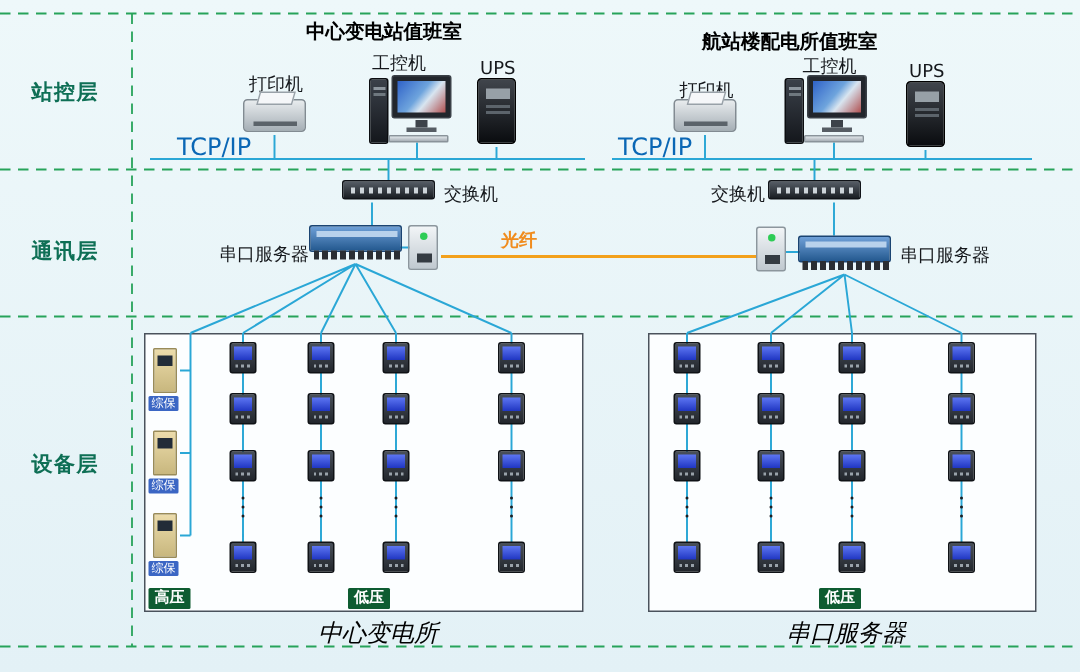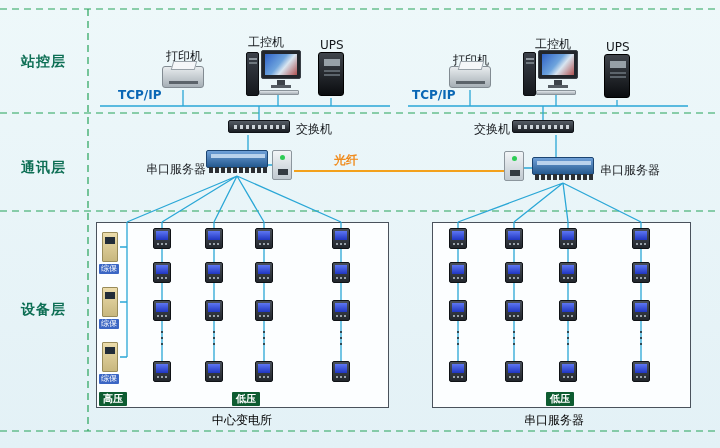--- a/index.html
+++ b/index.html
@@ -3,23 +3,23 @@
 <meta charset="utf-8">
 <style>
   html,body{margin:0;padding:0;background:#fff;}
   .stage{position:relative;width:720px;height:448px;background:linear-gradient(#eef8fa,#e3f1f6);overflow:hidden;font-family:"DejaVu Sans","Liberation Sans",sans-serif;}
   .stage *{box-sizing:border-box;}
   .lines{position:absolute;left:0;top:0;z-index:2;display:block;pointer-events:none;}
   .vbox{position:absolute;background:#fcfeff;border:1px solid #4a525c;z-index:1;}
   .layer{position:absolute;font-size:14px;font-weight:bold;color:#0e6f55;letter-spacing:1px;z-index:3;white-space:nowrap;}
   .title{position:absolute;font-size:13px;font-weight:bold;color:#000;z-index:3;white-space:nowrap;}
   .lbl{position:absolute;font-size:12px;color:#15181c;z-index:3;white-space:nowrap;}
-  .tcpip{position:absolute;font-size:12px;font-weight:bold;color:#0a67b5;z-index:3;white-space:nowrap;}
+  .tcpip{position:absolute;font-size:16px;font-weight:normal;color:#0a67b5;z-index:3;white-space:nowrap;}
   .fiber-lbl{position:absolute;font-size:12px;font-weight:bold;color:#f08c1e;z-index:3;white-space:nowrap;}
-  .caption{position:absolute;font-size:12px;color:#000;z-index:3;white-space:nowrap;}
+  .caption{position:absolute;font-size:16px;color:#000;z-index:3;white-space:nowrap;font-style:italic;}
   .vbadge{position:absolute;background:#0e5c31;color:#fff;font-size:10px;font-weight:bold;line-height:14px;padding:0 4px;z-index:3;white-space:nowrap;border-radius:1px;}
   .printer{position:absolute;width:42px;height:22px;background:linear-gradient(#e8ecee,#a6afb6);border:1px solid #828b92;border-radius:3px;z-index:3;}
   .printer::before{content:"";position:absolute;left:9px;top:-6px;width:22px;height:7px;background:#f5f7f9;border:1px solid #98a1a8;transform:skewX(-16deg);}
   .printer::after{content:"";position:absolute;left:6px;bottom:3px;width:29px;height:3px;background:#5b636a;}
   .tower{position:absolute;width:13px;height:44px;background:linear-gradient(#3b414a,#14171c);border:1px solid #0b0d10;border-radius:2px;z-index:3;}
   .tower::before{content:"";position:absolute;left:2px;top:5px;width:8px;height:2px;background:#8d969e;box-shadow:0 4px 0 #6f787f;}
   .monitor{position:absolute;width:40px;height:29px;background:#22262c;border:1px solid #3a4047;border-radius:2px;padding:3px;z-index:3;}
   .screen{display:block;width:100%;height:100%;background:linear-gradient(130deg,#2f62c8 0%,#6ea4dd 45%,#d8e5f0 62%,#b05050 100%);}
   .stand{position:absolute;width:8px;height:5px;background:#3d434a;z-index:3;}
   .mbase{position:absolute;width:20px;height:3px;background:#565d64;z-index:3;}
@@ -62,20 +62,22 @@
       M408 106 H688 M470 90 V106 M556 95 V106 M617 100 V106 M543 106 V120 M556 135 V157 M524 168 H534
       M563 183 L458 222 M563 183 L514 222 M563 183 L568 222 M563 183 L641 222
       M458 222 V372 M514 222 V372 M568 222 V372 M641 222 V372" stroke="#2aa7d6" stroke-width="1.3" fill="none"></path>
     <path d="M294 171 H504" stroke="#f3a11c" stroke-width="2" fill="none"></path>
   </svg>
 
   <div class="layer" style="left:21px;top:53px">站控层</div>
   <div class="layer" style="left:21px;top:159px">通讯层</div>
   <div class="layer" style="left:21px;top:301px">设备层</div>
 
+  <div class="title" style="left:204px;top:12px">中心变电站值班室</div>
+  <div class="title" style="left:468px;top:19px">航站楼配电所值班室</div>
 
   <div class="lbl" style="left:166px;top:48px">打印机</div>
   <div class="printer" style="left:162px;top:66px"></div>
   <div class="lbl" style="left:248px;top:34px">工控机</div>
   <div class="tower" style="left:246px;top:52px"></div>
   <div class="monitor" style="left:261px;top:50px">
       <span class="screen"></span>
     </div>
   <div class="stand" style="left:277px;top:80px"></div>
   <div class="mbase" style="left:271px;top:85px"></div>

